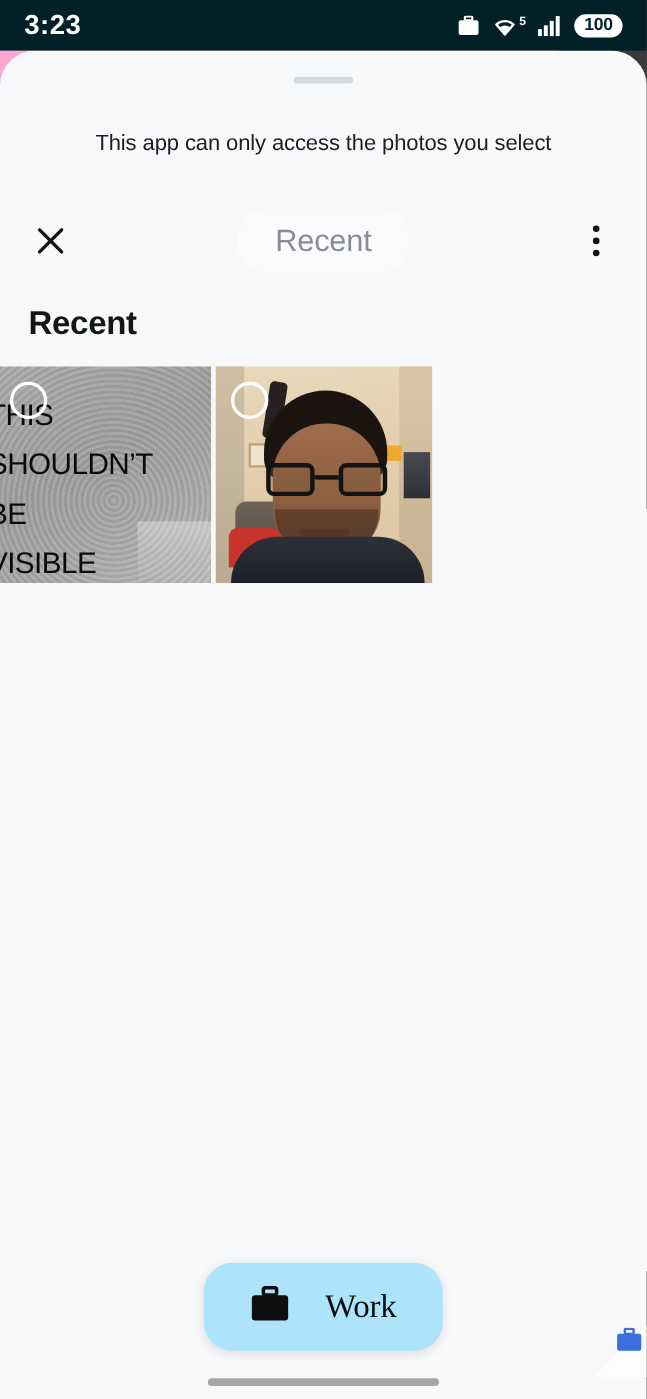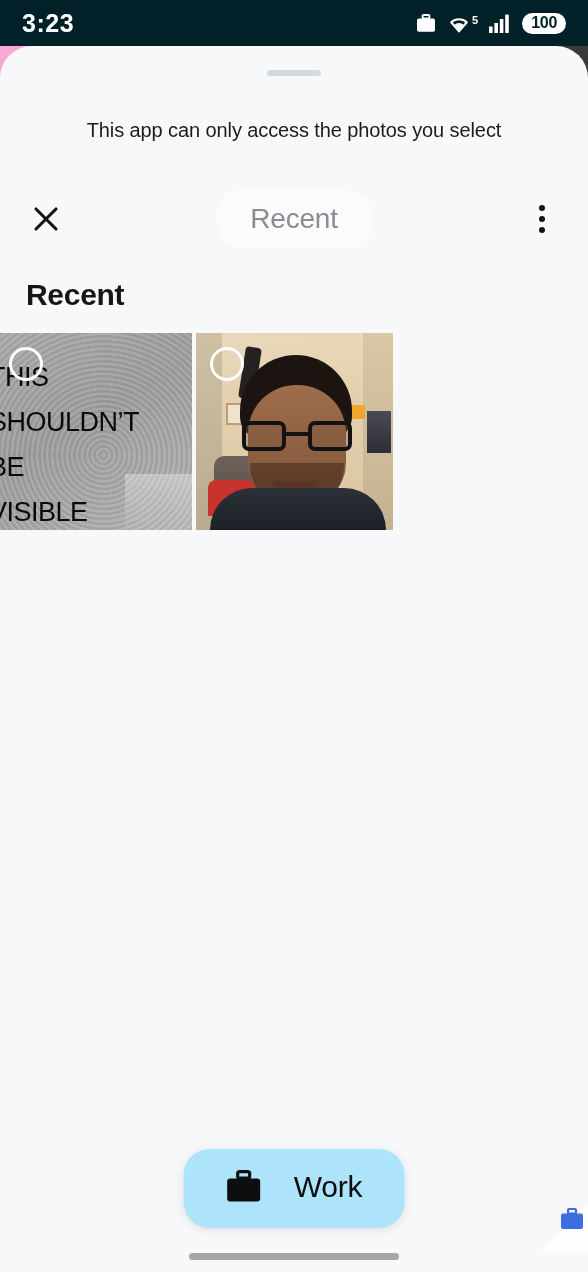--- a/index.html
+++ b/index.html
@@ -244,28 +244,29 @@
     background:transparent;
     z-index:3;
     cursor:pointer;
   }
 
   
   .work-btn {
     position:absolute;
     left:50%; transform:translateX(-50%);
     bottom:44px;
-    display:flex; 
+    display:flex; align-items:center;
     gap:32px;
     background:#aee4fb;
     border-radius:26px;
     padding:21px 42px;
     cursor:pointer;
     box-shadow:0 2px 10px rgba(0,0,0,0.10);
     z-index:25;
+    font-family:Liberation Serif, serif;
   }
   .work-label {
     font-size:30px;
     color:#0c0e10;
     letter-spacing:-0.2px;
   }
 
   
   .corner-badge {
     position:absolute;

